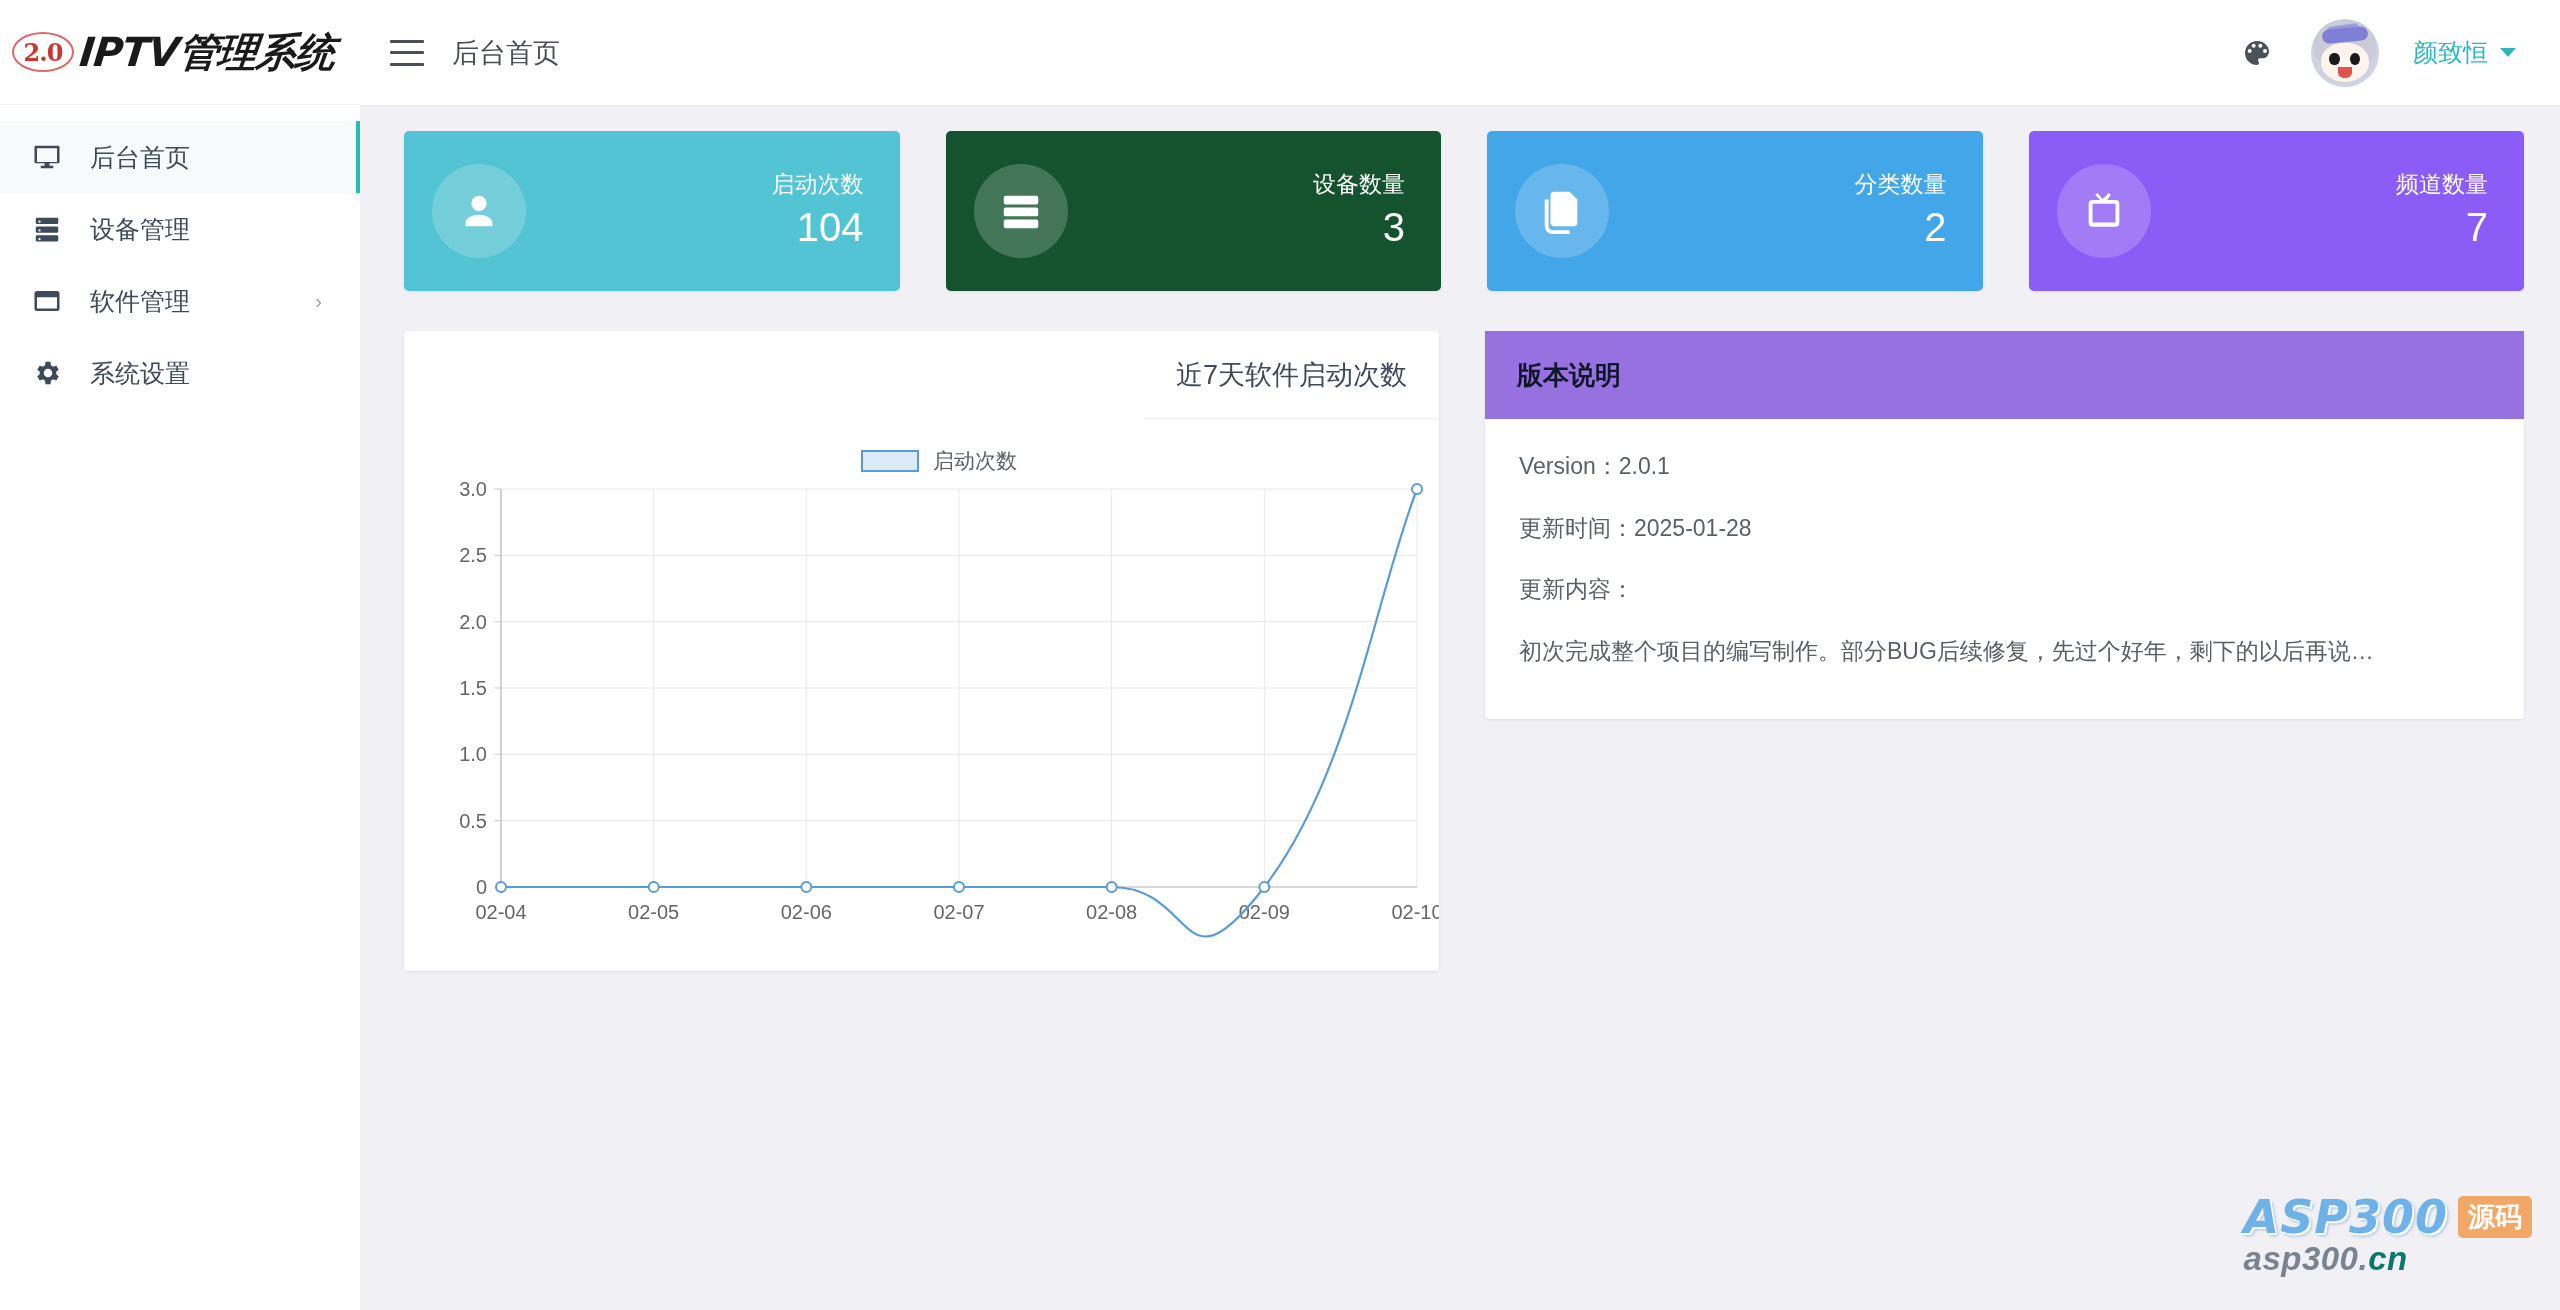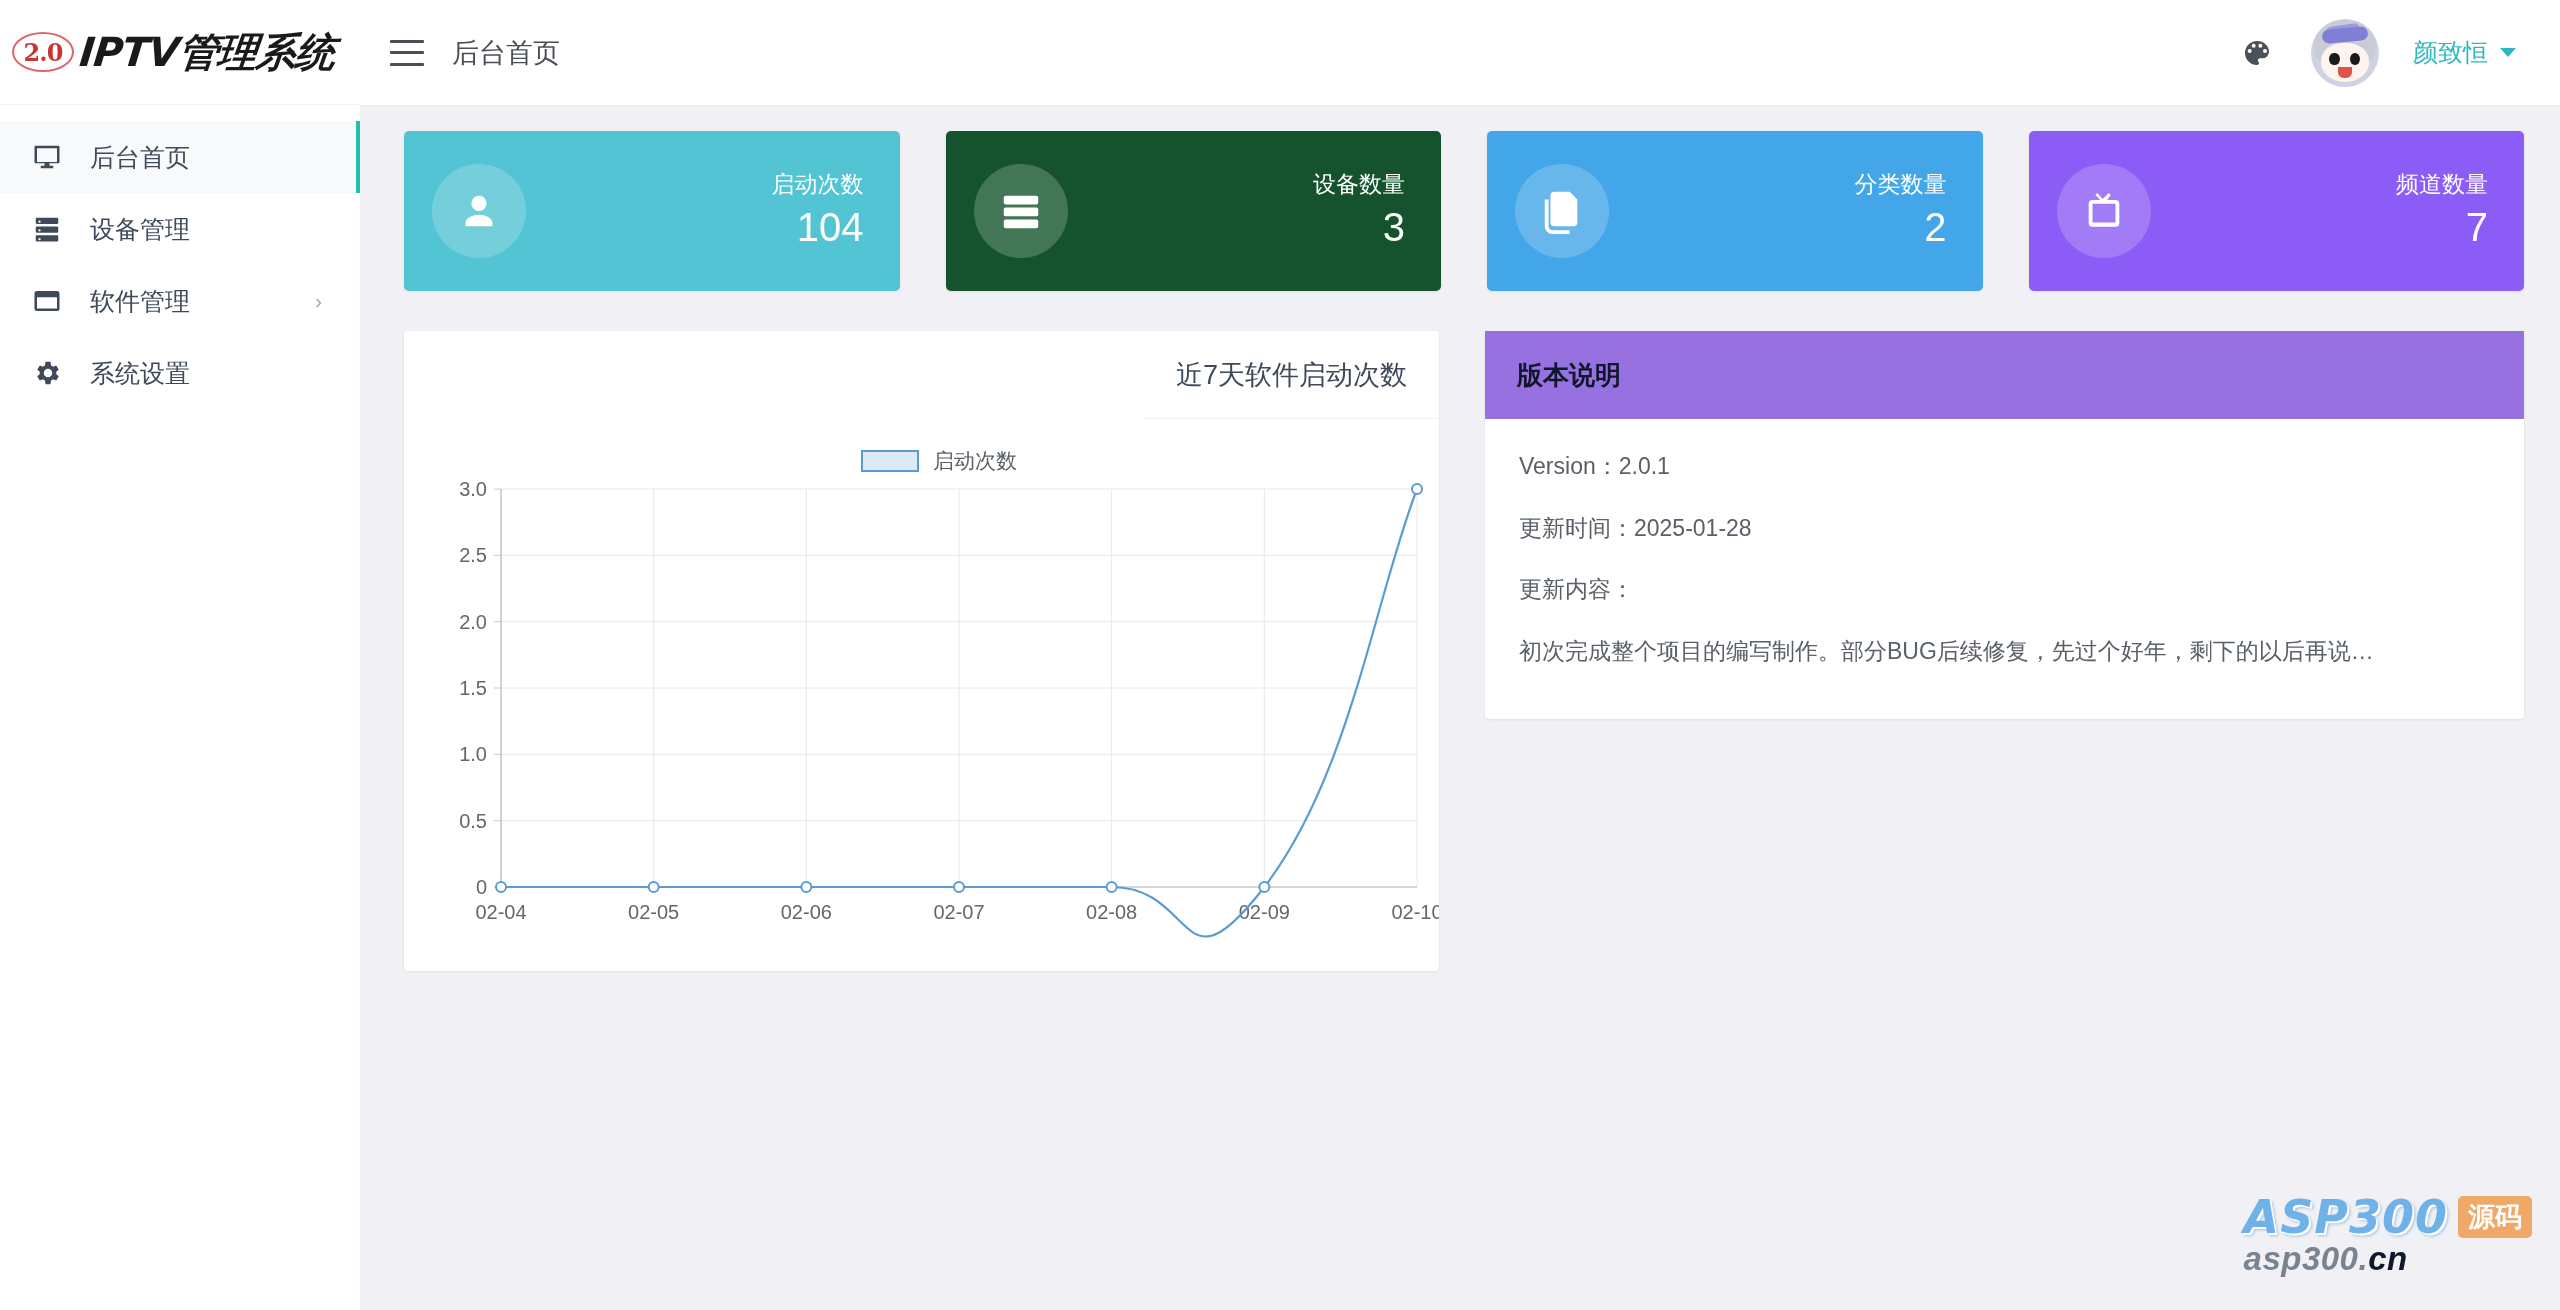--- a/index.html
+++ b/index.html
@@ -160,21 +160,21 @@
     font-family: "DejaVu Sans", sans-serif;
   }
   .wm-badge {
     background: #f0a868; color: #ffffff; font-size: 27px;
     padding: 3px 10px; border-radius: 5px; font-weight: bold;
   }
   .wm-sub {
     font-size: 33px; font-style: italic; font-weight: bold;
     color: #7a8490; margin-top: -4px; letter-spacing: 0.5px;
   }
-  .wm-sub .cn { color: #0f172a; }
+  .wm-sub .cn { color: #0f766e; }
 </style>
 </head>
 <body>
 
 <div class="app">
 
   <aside class="sidebar">
 
     <div class="logo-box">
       <div class="logo-badge">2.0</div>

